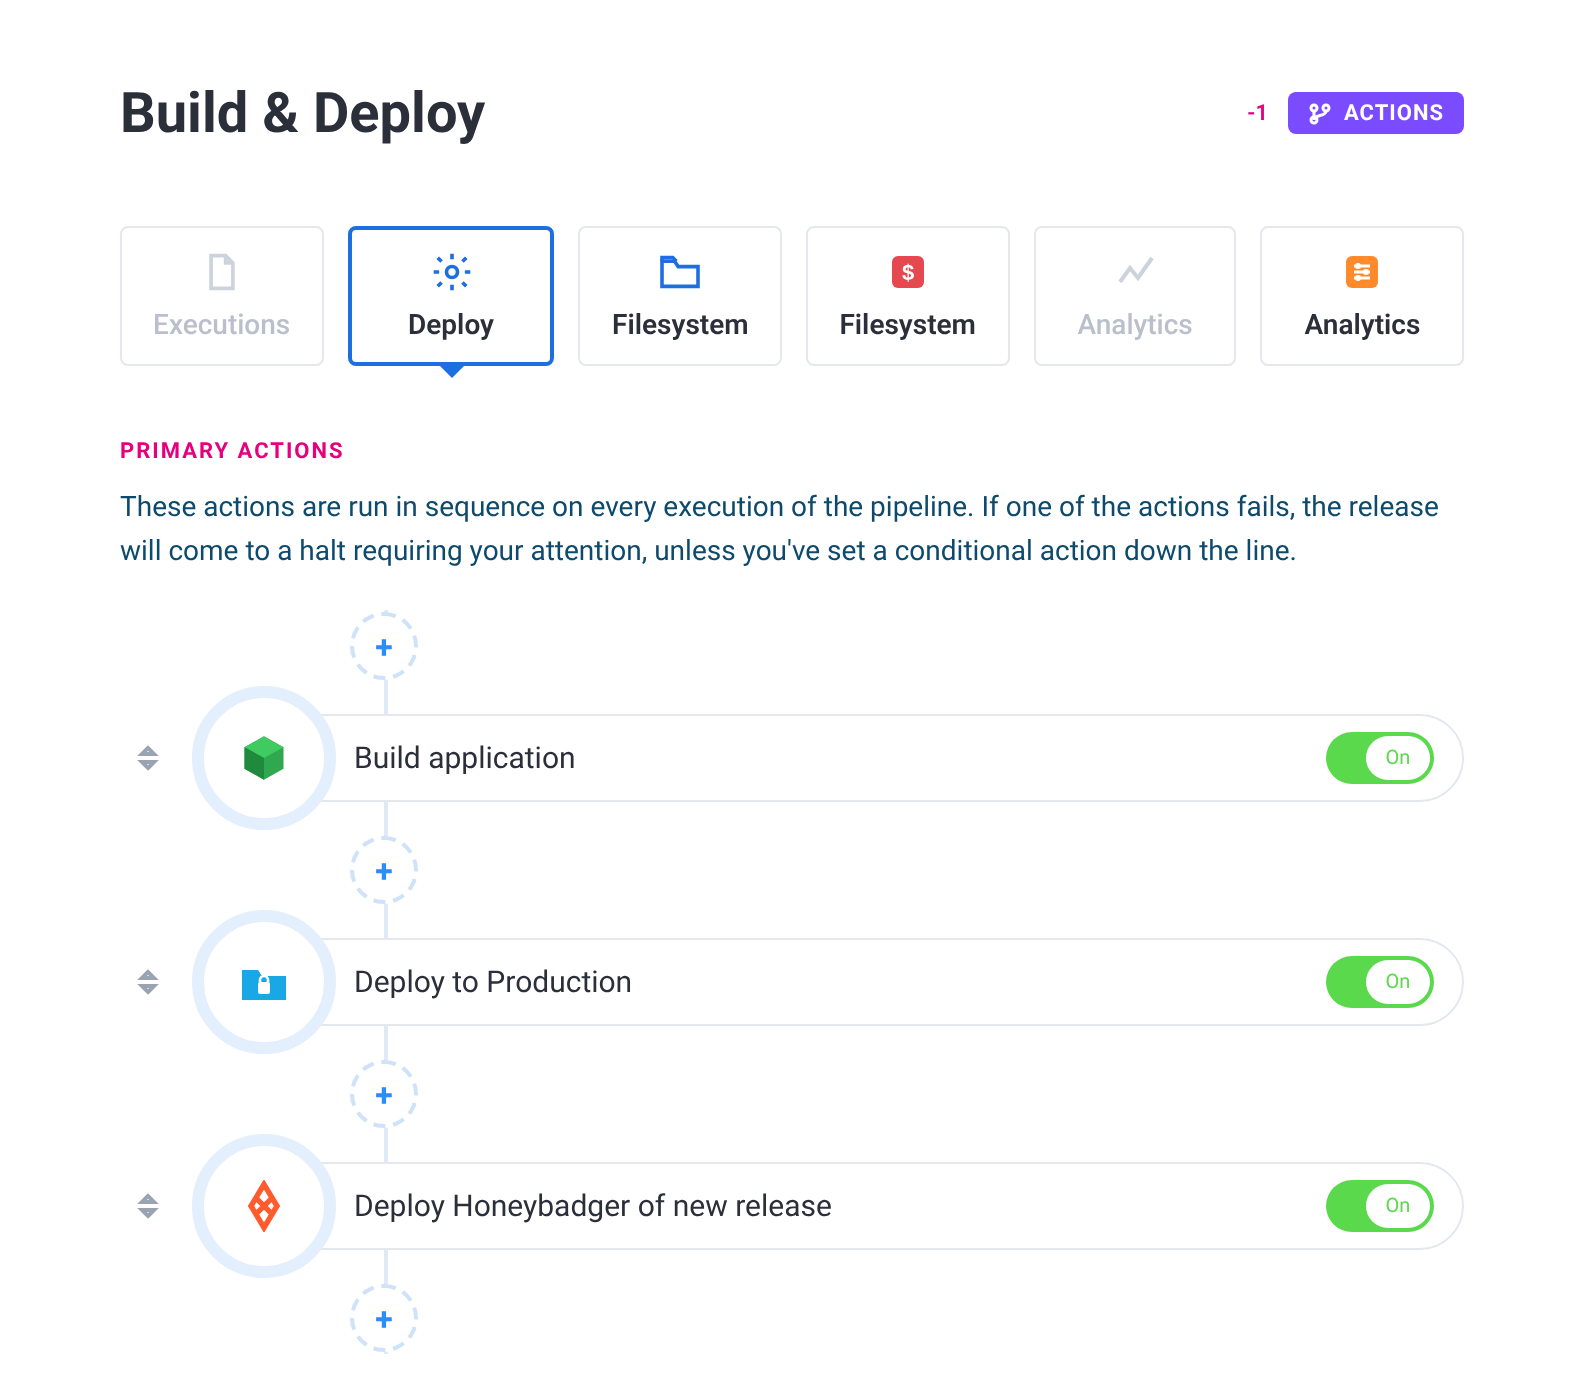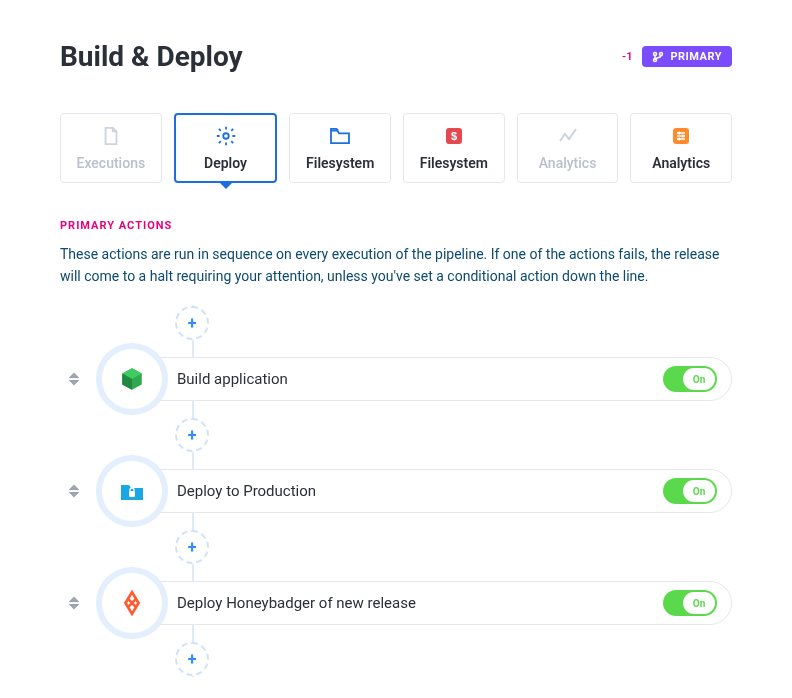--- a/index.html
+++ b/index.html
@@ -193,42 +193,42 @@
     }
     
     .sw {
       width:54px;height:26px;border-radius:14px;background:#5bd94d;
       display:flex;align-items:center;position:relative;cursor:pointer;
     }
     .sw .knob {
       position:absolute; right:2px; top:2px; width:32px; height:22px;
       background:#fff; border-radius:12px;
       display:flex;align-items:center;justify-content:center;
-      font-size:10px;font-weight:700;color:#5bd94d;
+      font-size:10px;font-weight:400;color:#5bd94d;
     }
   </style>
 </head>
 <body>
 
 <div class="page">
 
   <div class="header">
     <div class="title">Build &amp; Deploy</div>
     <div class="header-right">
       <div class="counter">
         <span>-1</span>
       </div>
       <div class="branch-badge">
         <svg width="12" height="12" viewBox="0 0 16 16" fill="none" stroke="#fff" stroke-width="2">
           <circle cx="4" cy="4" r="2"></circle>
             <circle cx="4" cy="12" r="2"></circle>
             <circle cx="12" cy="4" r="2"></circle>
           <path d="M4 6v4M12 6c0 4-8 2-8 6"></path>
         </svg>
-        <span>PRIMARY</span>
+        <span>ACTIONS</span>
       </div>
     </div>
   </div>
 
   <div class="tabs">
 
     <div class="tab disabled">
       <div class="tab-icon">
         <svg width="18" height="20" viewBox="0 0 18 22" fill="none" stroke="#cdd3dd" stroke-width="2">
           <path d="M3 2h8l4 4v14H3z"></path>

